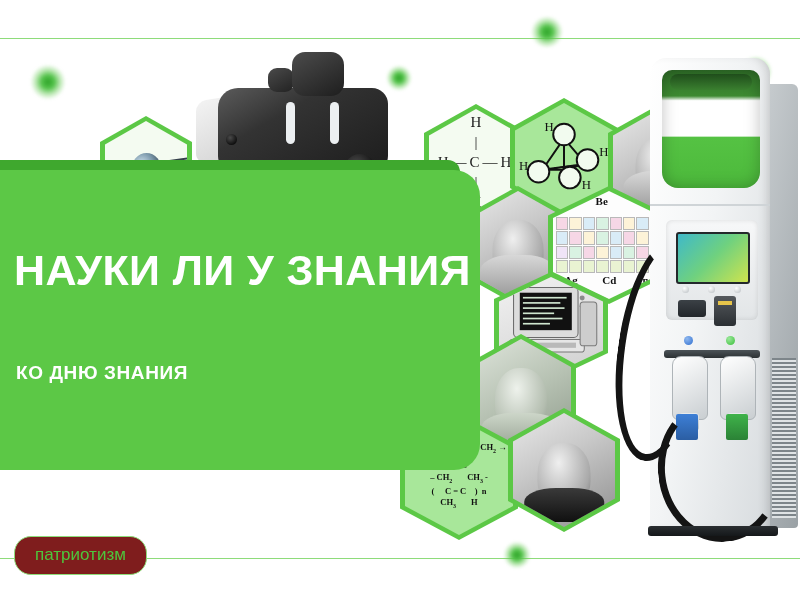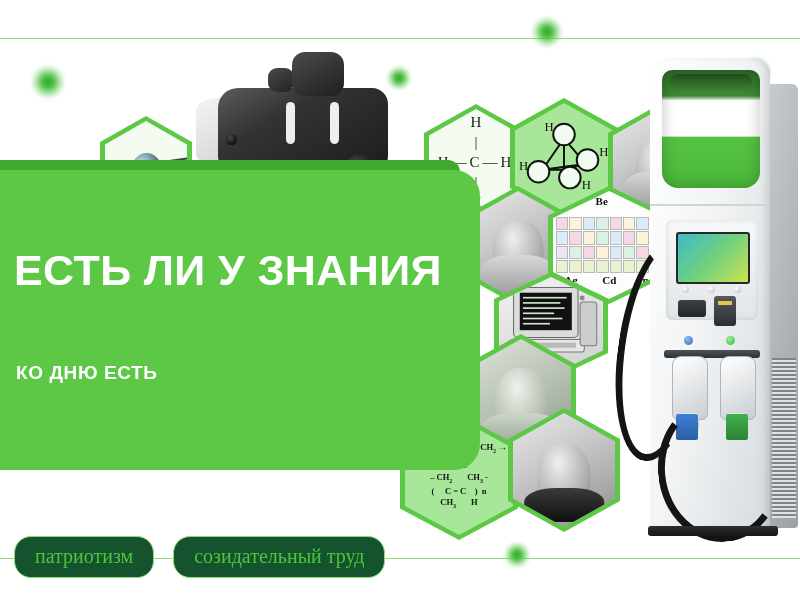--- a/index.html
+++ b/index.html
@@ -23,22 +23,22 @@
   .panel-top{position:absolute;left:-40px;top:160px;width:500px;height:22px;
          background:#3fa82e;border-radius:0 12px 0 0;}
 
   .title{position:absolute;left:14px;top:246px;width:470px;color:#ffffff;
          font-size:43px;line-height:49px;font-weight:700;letter-spacing:.4px;}
   .subtitle{position:absolute;left:16px;top:362px;color:#ffffff;
          font-size:19px;font-weight:700;letter-spacing:.6px;}
 
   
   .tags{position:absolute;left:14px;top:536px;display:flex;gap:19px;z-index:40;}
-  .tag{border:1.6px solid #8edc7a;border-radius:17px;background:#14532d;
-       color:#4dc63c;font-size:20px;padding:8px 20px 9px;white-space:nowrap;font-family:Liberation Serif, serif;}
+  .tag{border:1.6px solid #8edc7a;border-radius:17px;background:#7f1d1d;
+       color:#4dc63c;font-size:17px;padding:8px 20px 9px;white-space:nowrap;}
 
   
   .hex{position:absolute;clip-path:polygon(50% 0,100% 25%,100% 75%,50% 100%,0 75%,0 25%);
        display:flex;align-items:center;justify-content:center;overflow:hidden;}
   .hex-in{position:absolute;left:5px;top:5px;right:5px;bottom:5px;
        clip-path:polygon(50% 0,100% 25%,100% 75%,50% 100%,0 75%,0 25%);
        display:flex;align-items:center;justify-content:center;overflow:hidden;}
   .hx-green{background:#5cc846;}
   .hx-lt{background:#f4fbf1;}
   .hx-pale{background:#a8e79a;}
@@ -336,23 +336,23 @@
 
   <div class="hex hx-green" style="left:508px;top:408px;width:112px;height:124px;">
     <div class="hex-in">
         <div class="face dark"></div>
       </div>
   </div>
 
   <div class="panel-top"></div>
   <div class="panel"></div>
   <div class="title">
-    <span>ЕСТЬ ЛИ У ЗНАНИЯ</span><br>
-  </div>
-  <div class="subtitle">КО ДНЮ ЕСТЬ</div>
+    <span>НАУКИ ЛИ У ЗНАНИЯ</span><br>
+  </div>
+  <div class="subtitle">КО ДНЮ ЗНАНИЯ</div>
 
   <div class="cs">
     <div class="cs-side"></div>
     <div class="cs-vent"></div>
     <div class="cs-body"></div>
     <div class="cs-hood"></div>
     <div class="cs-hood-lip"></div>
     <div class="cs-seam"></div>
     <div class="cs-panel"></div>
     <div class="cs-screen"></div>
@@ -374,16 +374,15 @@
       </div>
     <div class="cs-tag" style="left:36px;background:linear-gradient(#3d7fd6,#2b5ea3);"></div>
     <div class="cs-tag" style="left:86px;background:linear-gradient(#3fb34a,#2b8236);"></div>
     <div class="cs-cable" style="left:-22px;top:180px;width:70px;height:210px;transform:rotate(8deg);"></div>
     <div class="cs-cable" style="left:18px;top:340px;width:110px;height:130px;transform:rotate(-6deg);"></div>
     <div class="cs-base"></div>
   </div>
 
   <div class="tags">
     <div class="tag">патриотизм</div>
-    <div class="tag">созидательный труд</div>
   </div>
 
 </div>
 
 </body></html>

